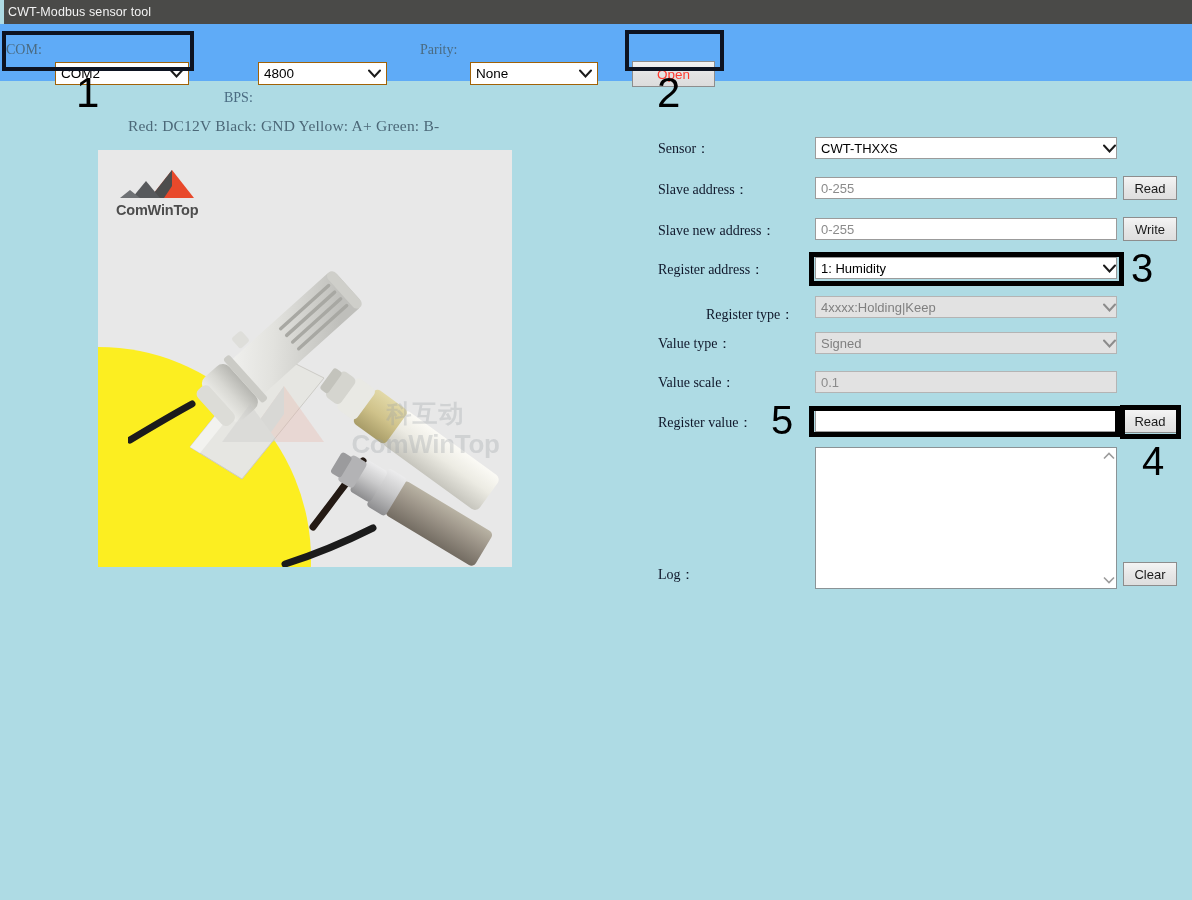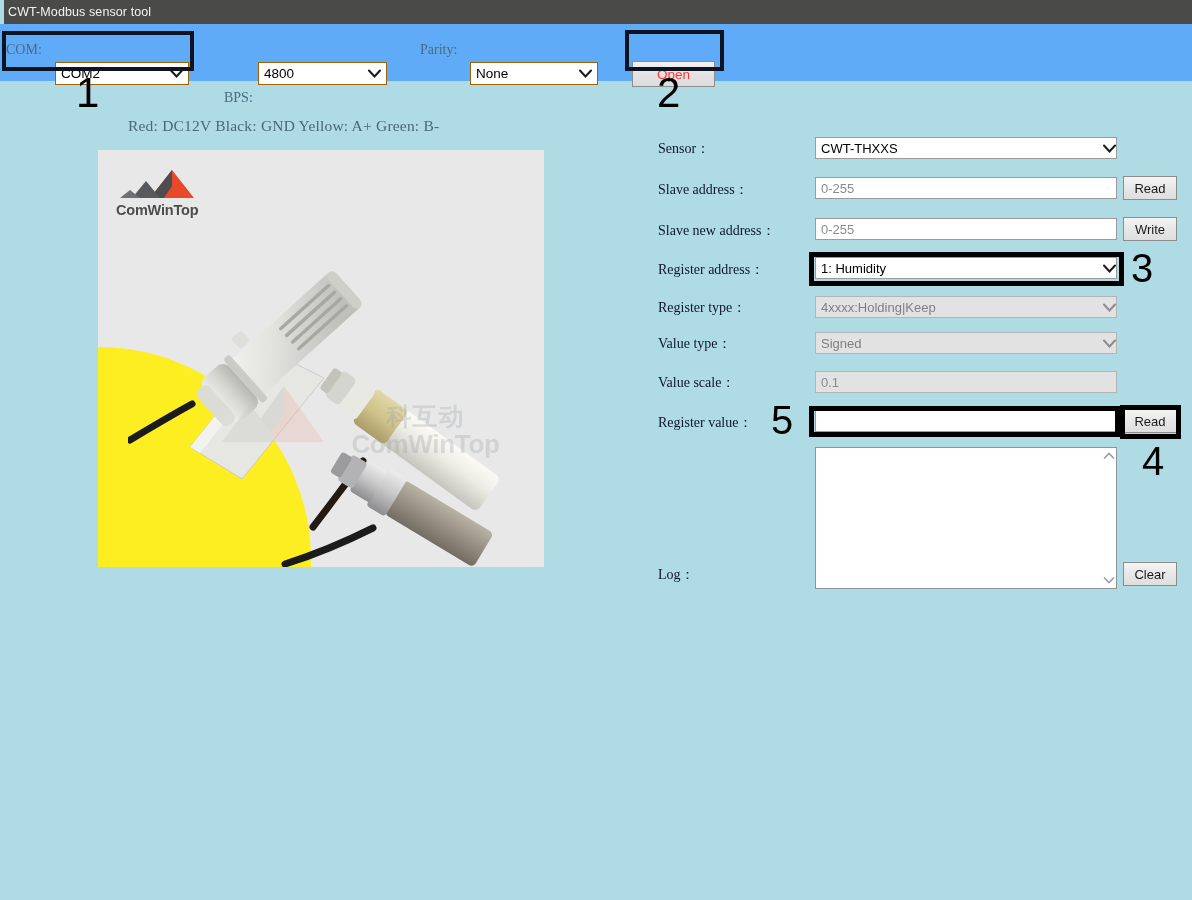--- a/index.html
+++ b/index.html
@@ -80,21 +80,21 @@
   
   #wiring {
     position: absolute; left: 128px; top: 117px;
     font-family: "Liberation Serif", serif;
     font-size: 15.5px; color: #4c6878; letter-spacing: 0.2px;
     white-space: nowrap;
   }
 
   
   #product {
-    position: absolute; left: 98px; top: 150px; width: 446px; height: 417px;
+    position: absolute; left: 98px; top: 150px; width: 414px; height: 417px;
     background: #e8e8e8;
     overflow: hidden;
   }
   #yellow-arc {
     position: absolute; left: -212px; bottom: -205px;
     width: 425px; height: 425px;
     background: #fcee21;
     border-radius: 50%;
   }
   
@@ -114,21 +114,21 @@
   }
   
   #watermark {
     position: absolute; left: 200px; top: 252px;
     width: 215px; height: 74px;
     opacity: 0.30;
     text-align: center;
   }
   #watermark .wm-cn {
     font-size: 25px; color: #9aa0a6; letter-spacing: 1px;
-    font-family: Liberation Sans, sans-serif; font-weight: bold;
+    font-family: Liberation Mono, monospace; font-weight: bold;
     line-height: 28px; padding-left: 40px;
   }
   #watermark .wm-en {
     font-size: 26px; color: #9aa0a6; font-weight: bold;
     font-family: "Liberation Sans", sans-serif;
     line-height: 28px; letter-spacing: -0.3px; padding-left: 40px;
   }
   #wm-logo {
     position: absolute; left: 122px; top: 230px;
     width: 120px; height: 74px; opacity: 0.30;
@@ -378,21 +378,21 @@
   <span class="cval">1: Humidity</span>
   <span class="chev">
     <svg width="13" height="9" viewBox="0 0 13 9">
         <path d="M1 1.5 L6.5 7.5 L12 1.5" stroke="#1a1a1a" stroke-width="2" fill="none" stroke-linecap="round"></path>
       </svg>
   </span>
 </div>
 <div class="anno-box thick" style="left:809px; top:252px; width:315px; height:34px;"></div>
 <div class="anno-num" style="left:1131px; top:248px; font-size:40px;">3</div>
 
-<span class="f-label" style="top:299px;">Register type：</span>
+<span class="f-label" style="top:306px;margin-left:48px;">Register type：</span>
 <div class="f-combo disabled" style="top:296px;">
   <span class="cval">4xxxx:Holding|Keep</span>
   <span class="chev">
     <svg width="13" height="9" viewBox="0 0 13 9">
         <path d="M1 1.5 L6.5 7.5 L12 1.5" stroke="#8c8c8c" stroke-width="2" fill="none" stroke-linecap="round"></path>
       </svg>
   </span>
 </div>
 
 <span class="f-label" style="top:335px;">Value type：</span>

